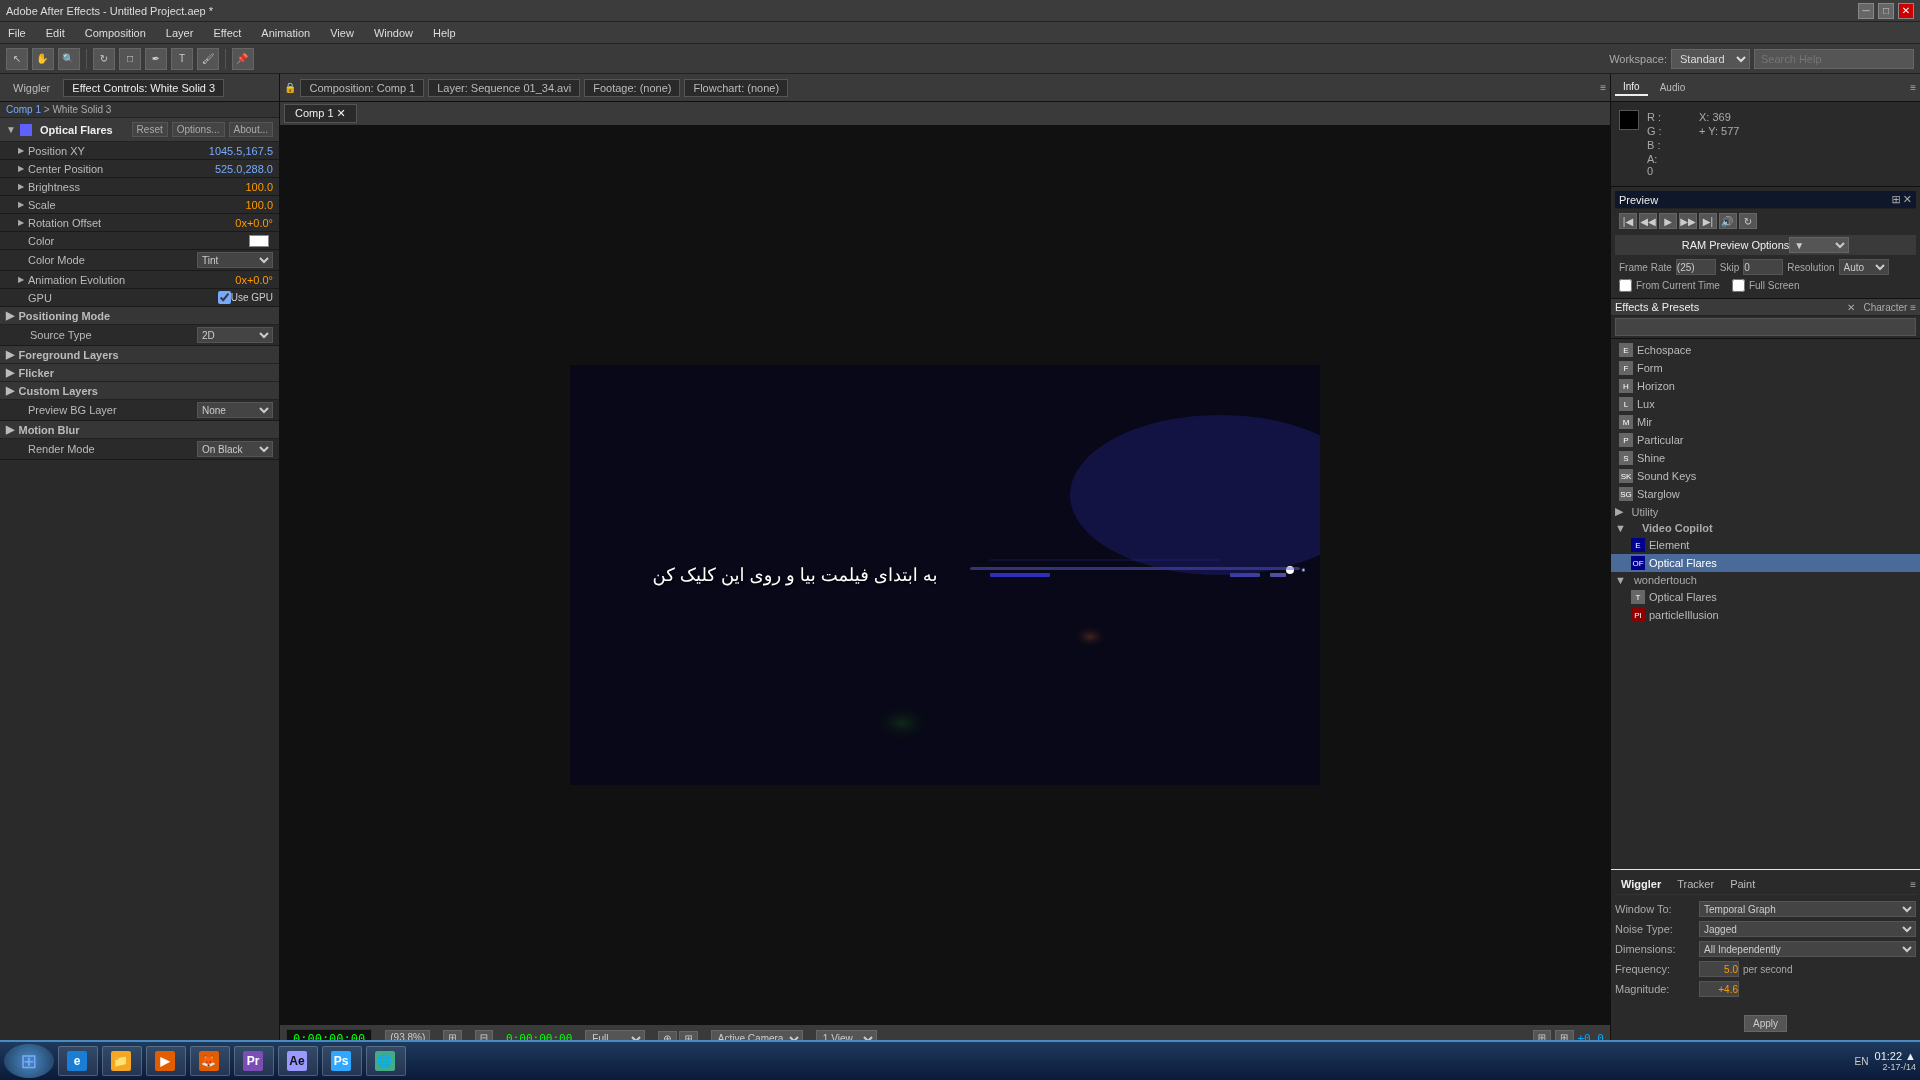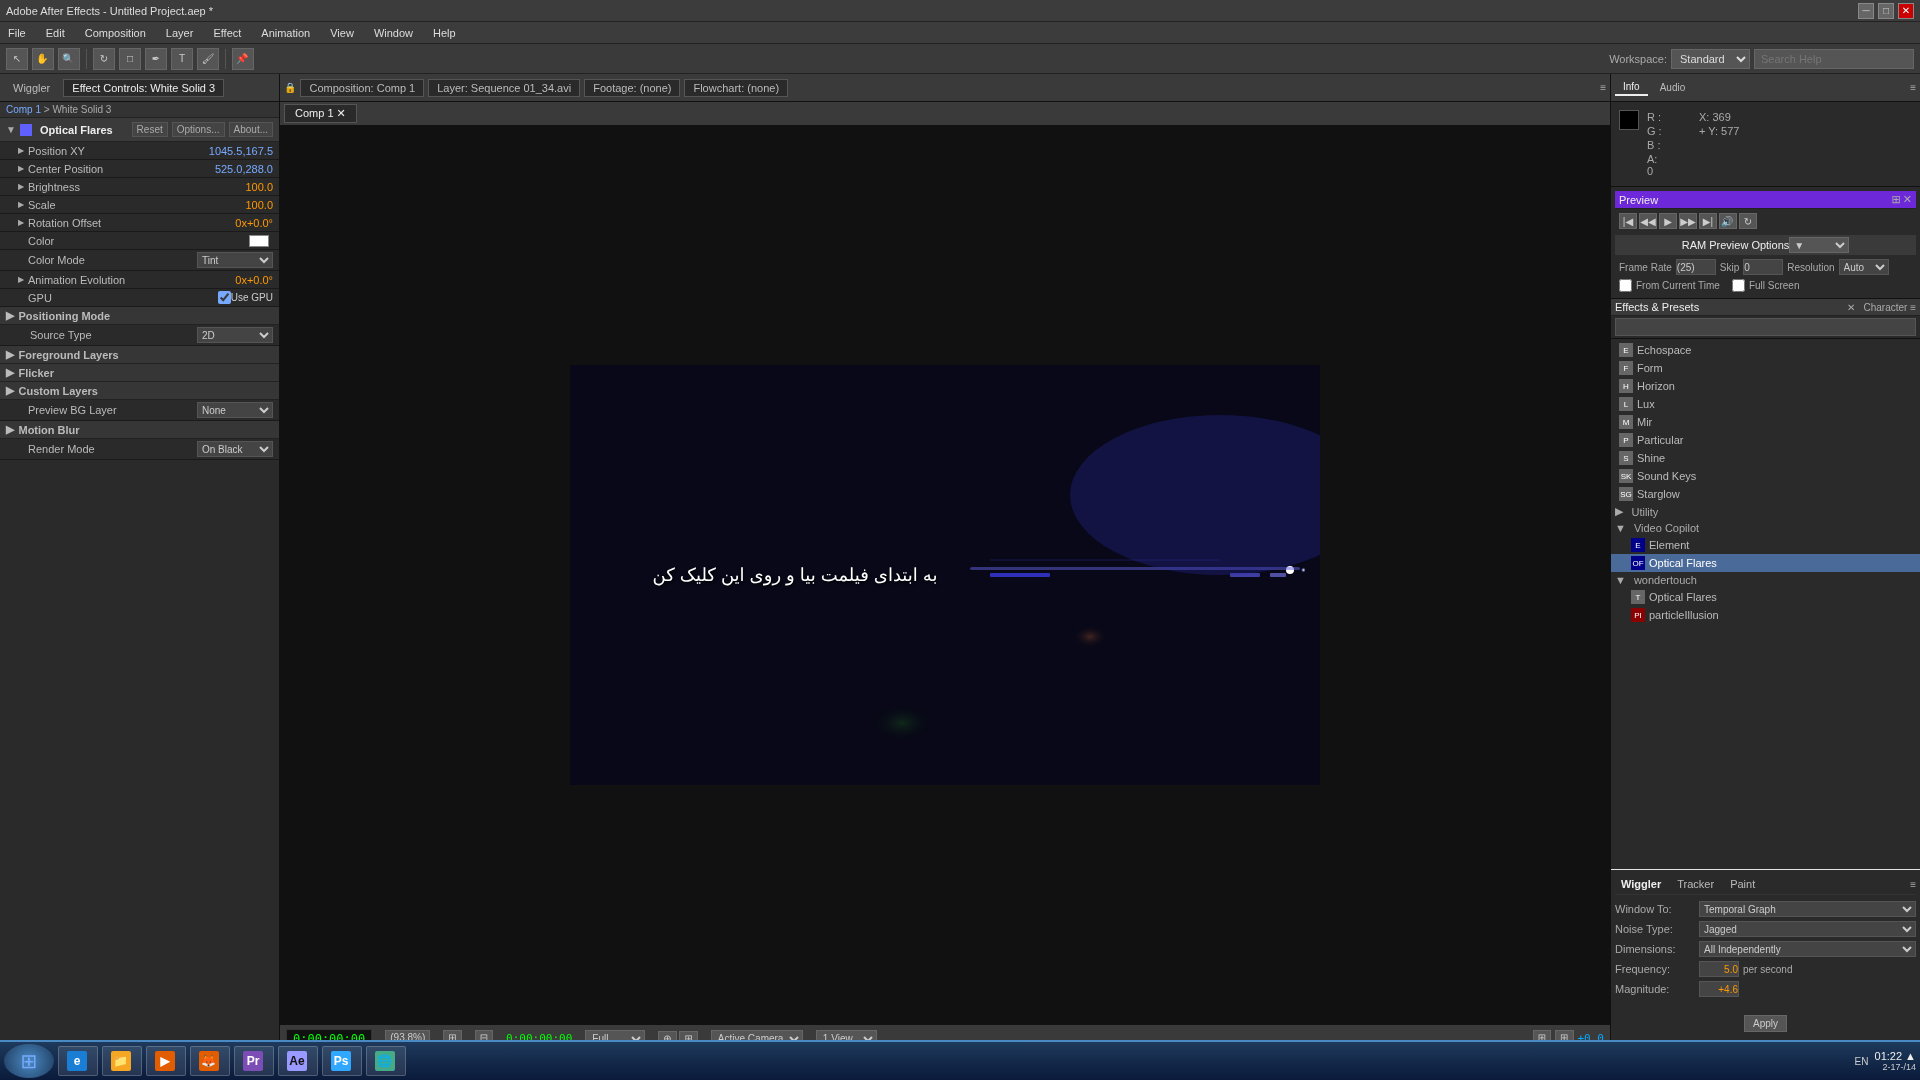--- a/index.html
+++ b/index.html
@@ -60,21 +60,21 @@
     #right-top { height: 28px; background: #3a3a3a; display: flex; align-items: center; padding: 0 4px; gap: 4px; border-bottom: 1px solid #111; }
     .right-tab { font-size: 10px; color: #bbb; padding: 2px 8px; cursor: pointer; }
     .right-tab.active { color: #eee; border-bottom: 2px solid #eee; }
     #info-section { padding: 4px; }
     .info-row { display: flex; gap: 8px; font-size: 11px; color: #ccc; padding: 1px 0; }
     .info-label { color: #aaa; width: 16px; }
     .info-val { color: #eee; }
 
     
     #preview-section { border-top: 1px solid #111; padding: 4px; }
-    .preview-header { display: flex; align-items: center; justify-content: space-between; padding: 2px 4px; background: #6d28d9; border-bottom: 1px solid #222; }
+    .preview-header { display: flex; align-items: center; justify-content: space-between; padding: 2px 4px; background: #0f172a; border-bottom: 1px solid #222; }
     .preview-title { font-size: 11px; color: #eee; }
     .preview-controls { display: flex; align-items: center; gap: 2px; padding: 4px; }
     .prev-btn { width: 18px; height: 16px; background: #555; border: 1px solid #666; color: #ccc; font-size: 10px; display: flex; align-items: center; justify-content: center; cursor: pointer; }
     .ram-preview-row { display: flex; align-items: center; justify-content: center; padding: 2px 4px; background: #3a3a3a; margin: 2px 0; }
     .ram-preview-label { font-size: 11px; color: #eee; }
     .ram-preview-select { background: #555; border: 1px solid #666; color: #ccc; font-size: 10px; height: 16px; width: 60px; }
     .preview-settings-row { display: flex; align-items: center; gap: 4px; padding: 2px 4px; }
     .prev-settings-label { font-size: 10px; color: #aaa; }
     .prev-settings-input { background: #444; border: 1px solid #555; color: #ccc; font-size: 10px; width: 40px; height: 16px; }
     .checkbox-row { display: flex; align-items: center; gap: 4px; padding: 2px 4px; font-size: 10px; color: #aaa; }
@@ -503,21 +503,21 @@
         <div class="effect-item">
           <div class="effect-icon">SG</div>
           <span>Starglow</span>
         </div>
         <div class="effect-category">
           <span>▶</span>
           <span style="margin-left:4px;">Utility</span>
         </div>
         <div class="effect-category">
           <span>▼</span>
-          <span style="margin-left:4px;">Video Copilot</span>
+          <span style="margin-left:12px;font-weight:bold;">Video Copilot</span>
         </div>
         <div class="effect-item" style="padding-left:20px;">
           <div class="effect-icon blue">E</div>
           <span>Element</span>
         </div>
         <div class="effect-item selected" style="padding-left:20px;">
           <div class="effect-icon blue">OF</div>
           <span>Optical Flares</span>
         </div>
         <div class="effect-category">

